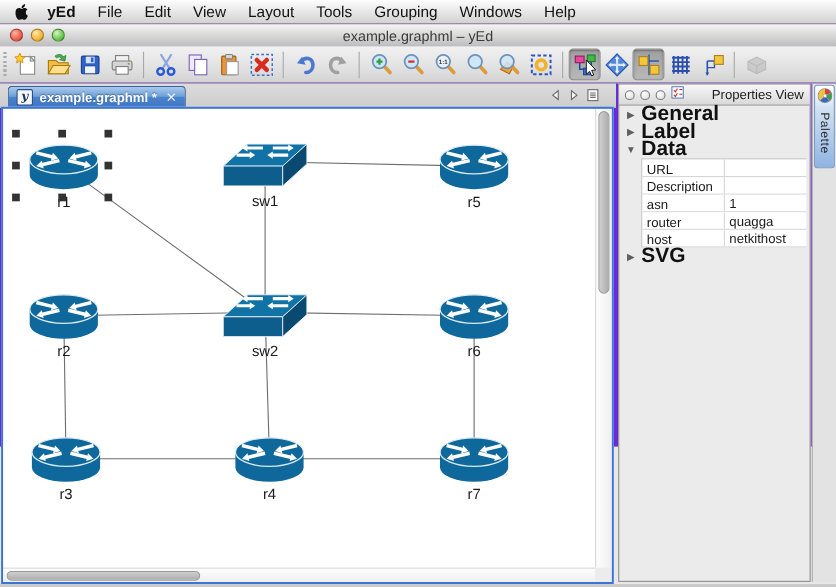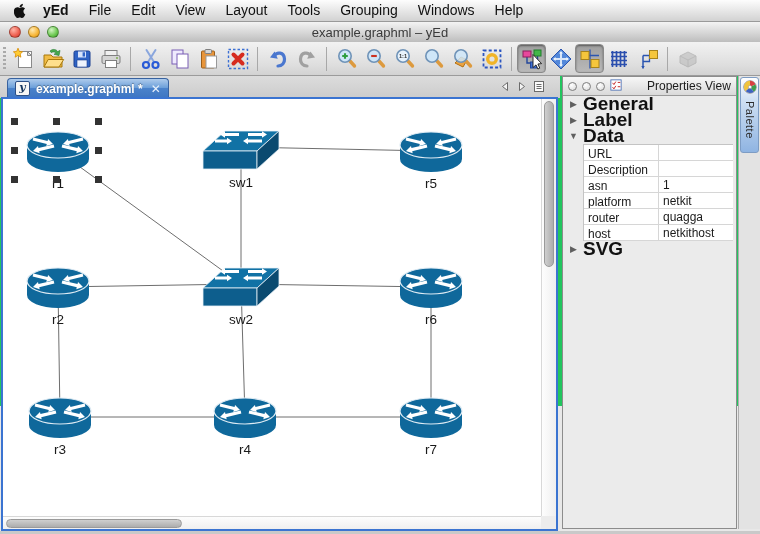--- a/index.html
+++ b/index.html
@@ -1,17 +1,17 @@
 <!DOCTYPE html>
 <html><head>
 <meta charset="utf-8">
 <style>
   html,body{margin:0;padding:0;}
   body{width:760px;height:534px;overflow:hidden;font-family:"Liberation Sans","DejaVu Sans",sans-serif;background:#e8e8e8;}
-  .window{position:relative;width:760px;height:406px;background:#22c55e;}
+  .window{position:relative;width:760px;height:406px;background:#6d28d9;}
 
   
   .menubar{position:absolute;left:0;top:0;width:760px;height:22px;
     background:linear-gradient(#fdfdfd,#e3e3e3 60%,#d2d2d2);border-bottom:1px solid #9a9a9a;
     display:flex;align-items:center;padding-left:14px;box-sizing:border-box;font-size:14px;color:#111;}
   .apple{margin-right:6px;display:flex;align-items:center;}
   .menu-item{padding:0 10px;line-height:21px;}
   .menu-item.bold{font-weight:bold;}
 
   
@@ -460,24 +460,20 @@
           </div>
           <div class="prow">
             <span class="pkey">Description</span>
             <span class="pval"></span>
           </div>
           <div class="prow">
             <span class="pkey">asn</span>
             <span class="pval">1</span>
           </div>
           <div class="prow">
-            <span class="pkey">platform</span>
-            <span class="pval">netkit</span>
-          </div>
-          <div class="prow">
             <span class="pkey">router</span>
             <span class="pval">quagga</span>
           </div>
           <div class="prow">
             <span class="pkey">host</span>
             <span class="pval">netkithost</span>
           </div>
         </div>
         <div class="tree-row">
           <span class="tree-tri">▶</span>

